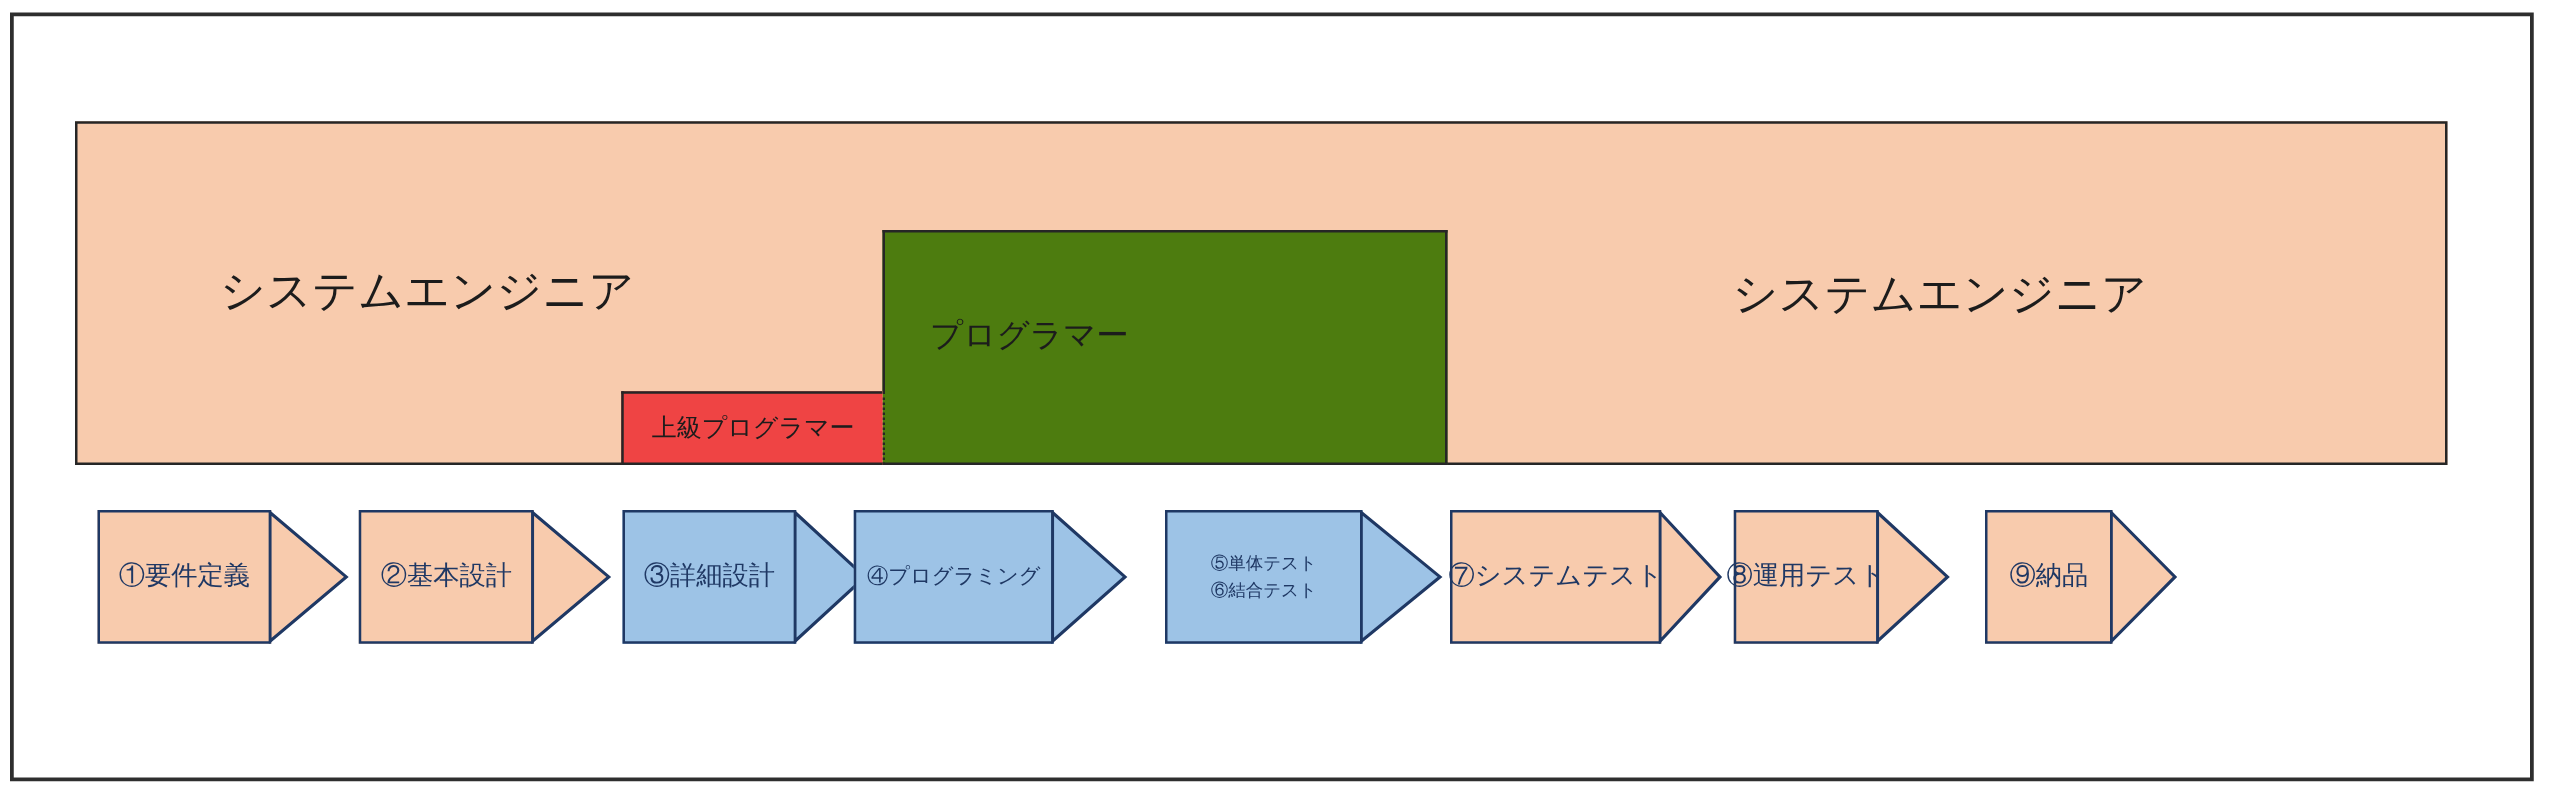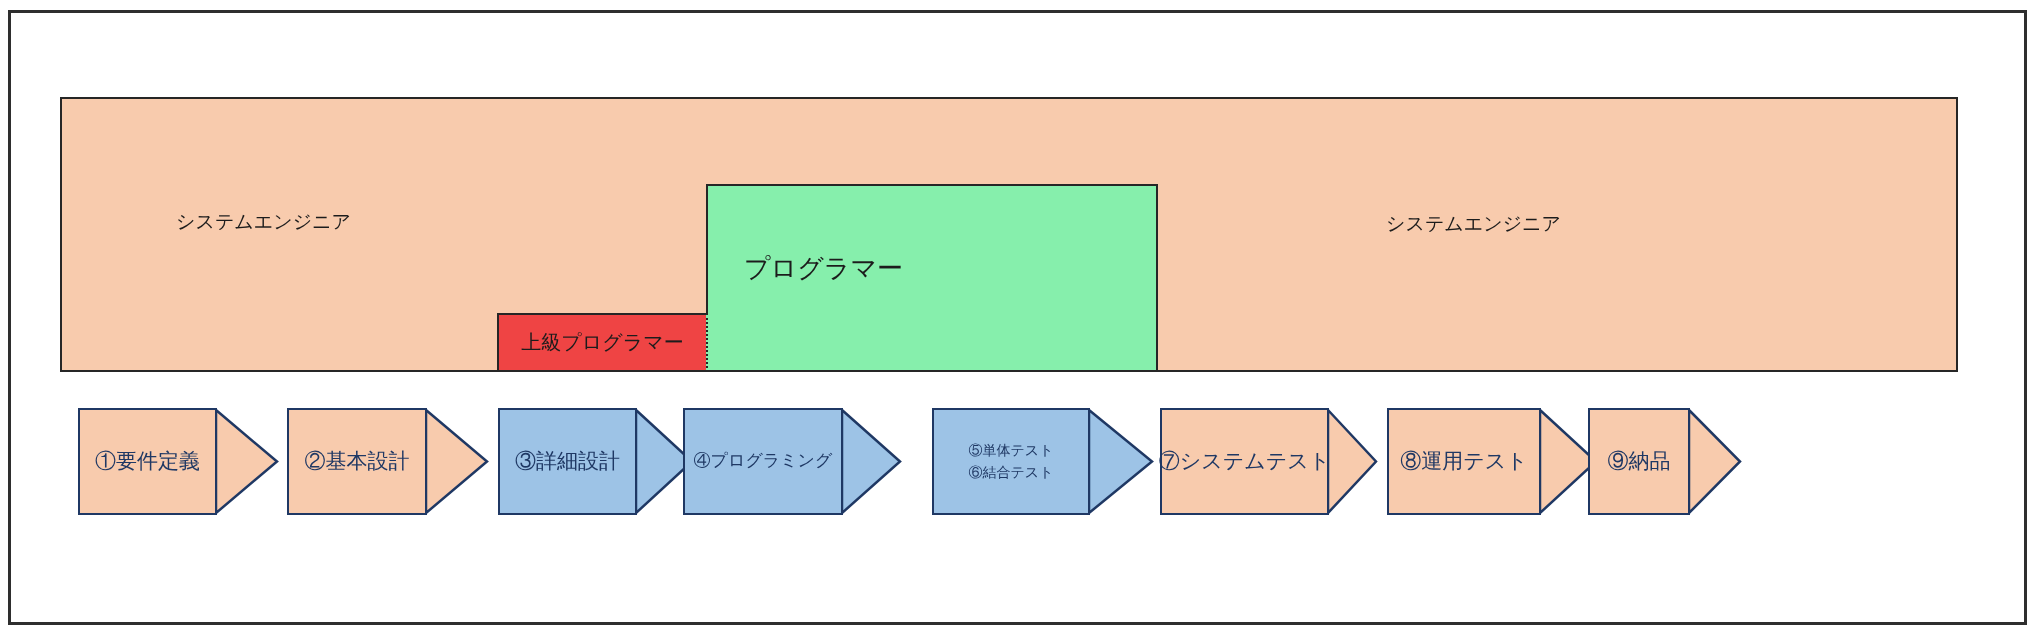--- a/index.html
+++ b/index.html
@@ -15,39 +15,39 @@
     border:3px solid #2e2e2e;box-sizing:border-box;
   }
   
   .se-band{
     position:absolute;left:60px;top:97px;width:1898px;height:275px;
     background:#F8CBAD;border:2px solid #262626;box-sizing:border-box;
   }
   
   .programmer-box{
     position:absolute;left:706px;top:184px;width:452px;height:188px;
-    background:#86efac;box-sizing:border-box;
+    background:#4d7c0f;box-sizing:border-box;
     border-top:2px solid #262626;border-right:2px solid #262626;border-bottom:2px solid #262626;
   }
   .senior-box{
     position:absolute;left:497px;top:313px;width:209px;height:59px;
     background:#ef4444;box-sizing:border-box;
     border-top:2px solid #262626;border-left:2px solid #262626;border-bottom:2px solid #262626;
     display:flex;align-items:center;justify-content:center;
   }
   .prog-border-solid{
     position:absolute;left:706px;top:184px;width:0;height:129px;
     border-left:2px solid #262626;
   }
   .prog-border-dotted{
     position:absolute;left:706px;top:313px;width:0;height:59px;
     border-left:2px dotted #262626;
   }
   .role-label{
-    position:absolute;color:#1c1c1c;font-size:19px;line-height:1.2;white-space:nowrap;
+    position:absolute;color:#1c1c1c;font-size:36px;line-height:1.2;white-space:nowrap;
   }
   .role-label.se-left{left:176px;top:211px;}
   .role-label.se-right{left:1386px;top:213px;}
   .role-label.prog{position:absolute;left:38px;top:67px;font-size:26px;}
   .senior-box span{font-size:20px;color:#1c1c1c;white-space:nowrap;}
 
   
   .step{
     position:absolute;top:408px;height:107px;
     display:flex;align-items:stretch;
@@ -144,21 +144,21 @@
     <div class="step-rect" style="width:169px">
       <span class="step-line">⑦システムテスト</span>
 
     </div>
     <svg class="step-arrowhead" width="52" height="107" viewBox="0 0 52 107" preserveAspectRatio="none">
         <polygon points="1,2 49,53.5 1,105"></polygon>
       </svg>
   </div>
 
   <div class="step orange" style="left:1387px">
-    <div class="step-rect" style="width:154px">
+    <div class="step-rect" style="width:116px">
       <span class="step-line">⑧運用テスト</span>
 
     </div>
     <svg class="step-arrowhead" width="60" height="107" viewBox="0 0 60 107" preserveAspectRatio="none">
         <polygon points="1,2 57,53.5 1,105"></polygon>
       </svg>
   </div>
 
   <div class="step orange" style="left:1588px">
     <div class="step-rect" style="width:102px">

